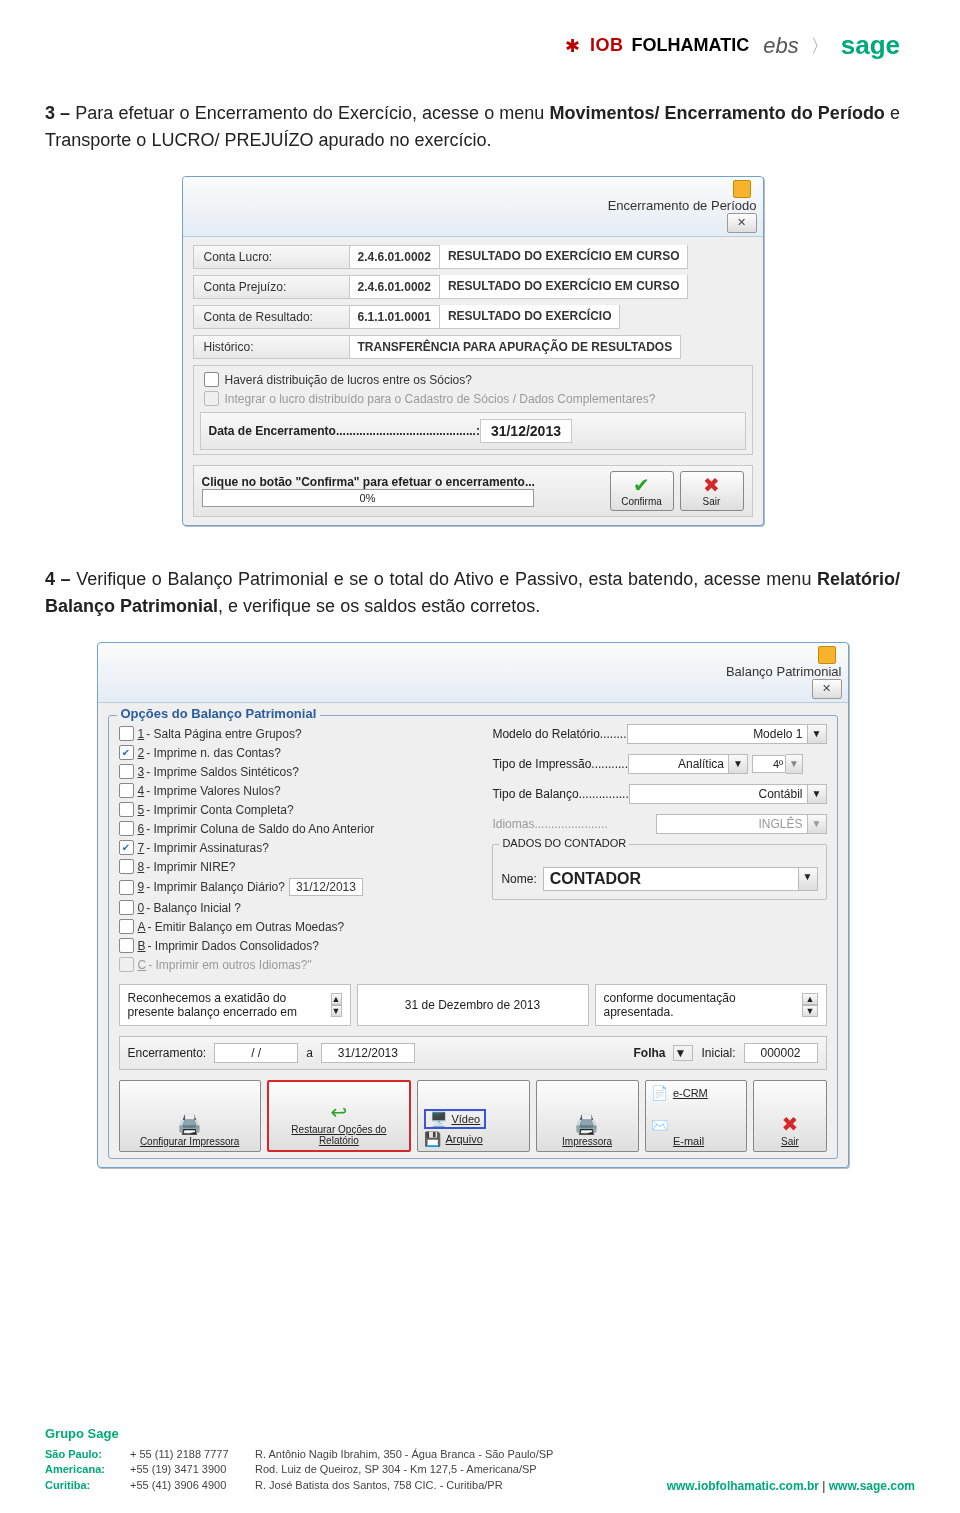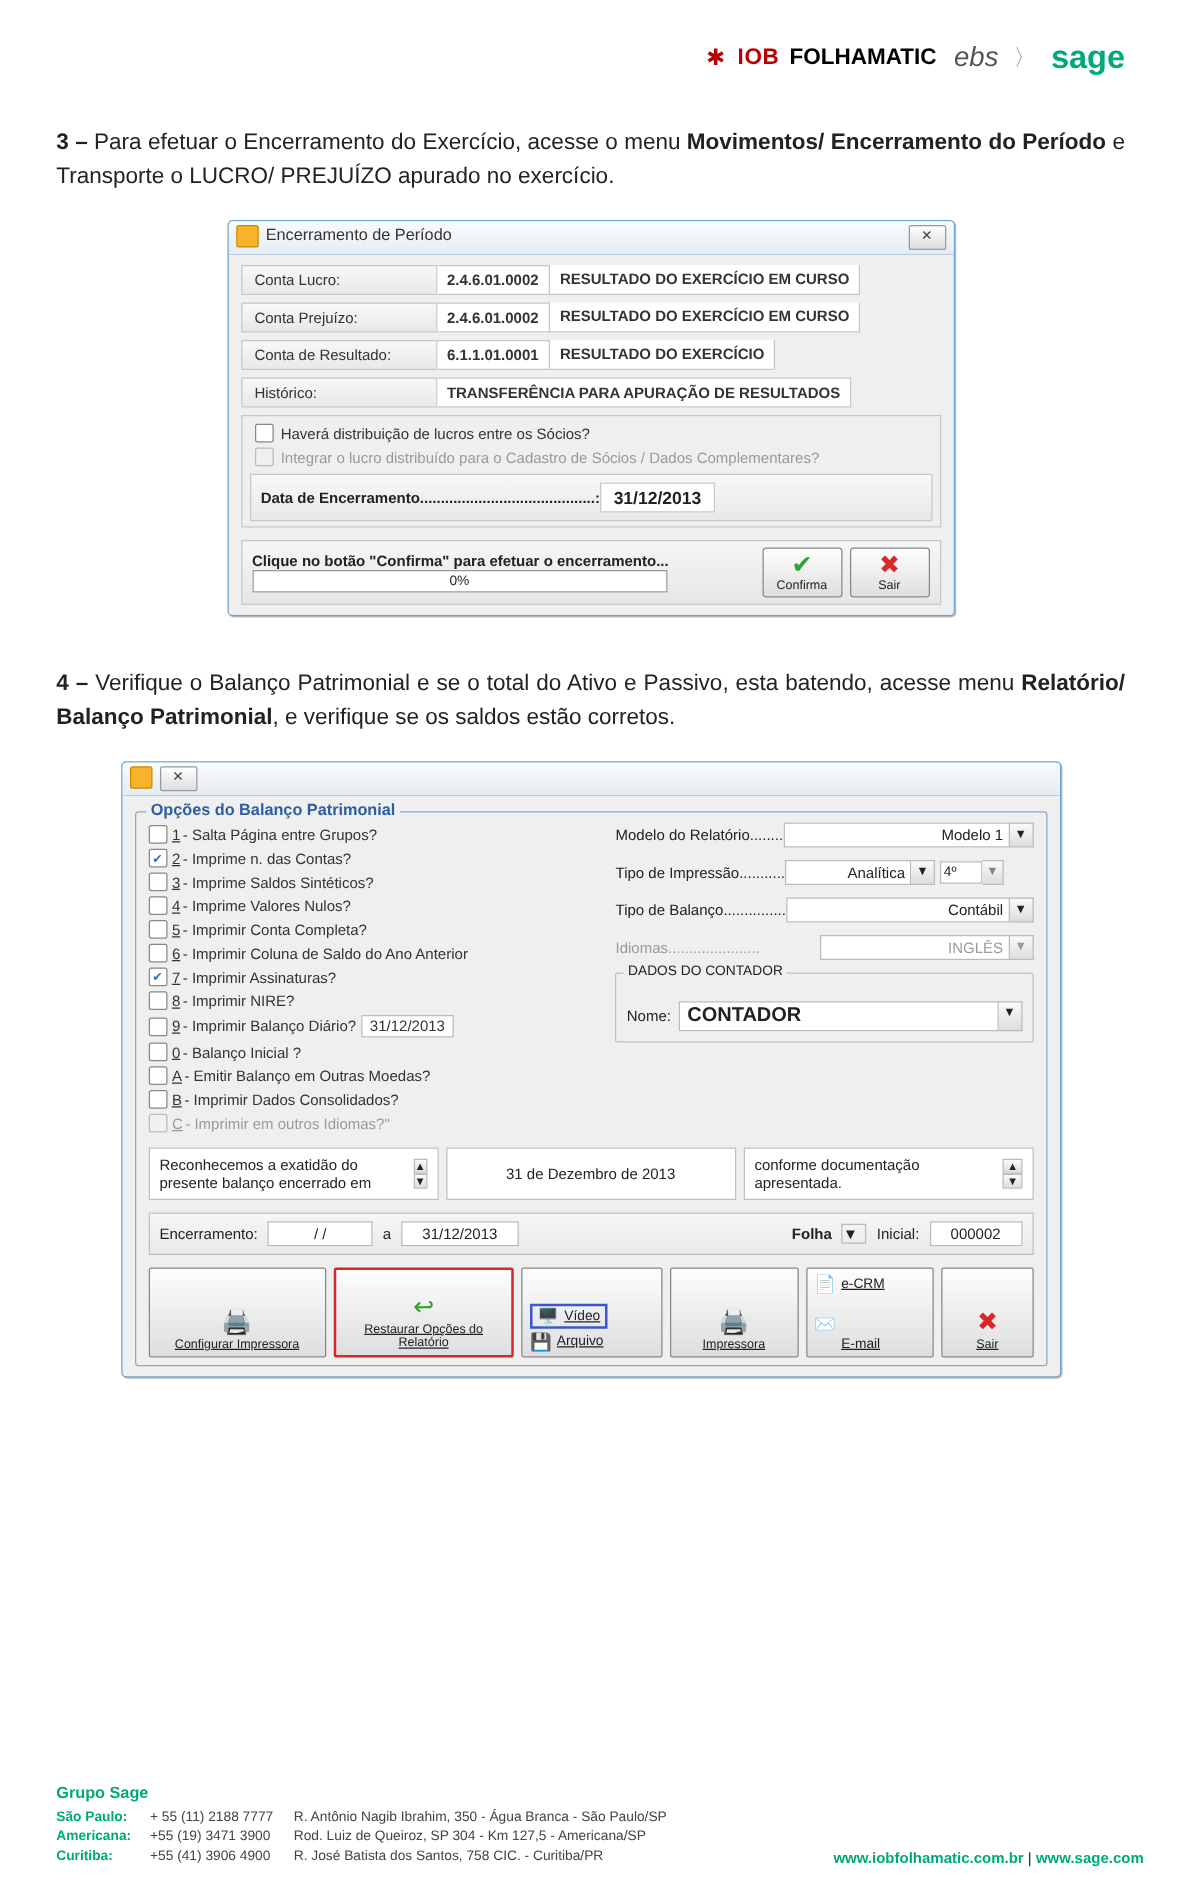--- a/index.html
+++ b/index.html
@@ -11,21 +11,21 @@
   .ebs{color:#555;font-size:22px;font-style:italic;margin-left:6px;}
   .rangle{color:#999;font-size:18px;margin:0 4px;}
   .sage{color:#00a979;font-weight:bold;font-size:26px;}
   .content{padding:100px 60px 0 45px;}
   .para{font-size:18px;line-height:1.5;margin:0 0 22px 0;text-align:justify;}
   .para strong{font-weight:bold;}
   
   .win{margin:0 auto 40px auto;border:1px solid #6da3ce;border-radius:4px;background:#efefef;box-shadow:1px 1px 0 #bbb;}
   .win1{width:580px;}
   .win2{width:750px;}
-  .titlebar{background:linear-gradient(#fbfbfb,#e4ecf4);border-bottom:1px solid #bcd;padding:3px 6px;display:flex;align-items:flex-start;border-radius:4px 4px 0 0;}
+  .titlebar{background:linear-gradient(#fbfbfb,#e4ecf4);border-bottom:1px solid #bcd;padding:3px 6px;display:flex;align-items:flex-end;border-radius:4px 4px 0 0;flex-direction:column;}
   .ticon{width:16px;height:16px;background:#f7b32b;border:1px solid #c88a00;border-radius:2px;margin-right:6px;}
   .ttxt{font-size:13px;color:#333;flex:1;}
   .xbtn{width:28px;height:18px;border:1px solid #999;border-radius:2px;background:linear-gradient(#fff,#ddd);font-size:11px;text-align:center;line-height:16px;color:#444;}
   .winbody{padding:8px 10px;}
   .row{display:flex;align-items:stretch;margin-bottom:6px;}
   .lcell{width:145px;border:1px solid #c8c8c8;background:linear-gradient(#f8f8f8,#e8e8e8);display:flex;align-items:center;padding-left:10px;font-size:12px;color:#333;}
   .rcell{flex:1;display:flex;flex-direction:row;}
   .field{border:1px solid #c8c8c8;background:#fff;font-size:12px;font-weight:bold;color:#333;padding:4px 8px;border-left:none;}
   .field + .field{border-top:none;}
   .hist .field{font-weight:bold;}
@@ -54,21 +54,21 @@
   .optrow{display:flex;align-items:center;font-size:12px;color:#333;padding:2px 0;}
   .optrow .chk{margin-right:4px;}
   .optrow .u{text-decoration:underline;margin-right:2px;}
   .optrow.dis{color:#9a9a9a;}
   .inline-in{border:1px solid #bbb;background:#fff;font-size:12px;padding:1px 6px;margin-left:4px;}
   .frow{display:flex;align-items:center;font-size:12px;margin-bottom:10px;}
   .frow .flabel{white-space:pre;}
   .combo{flex:1;display:flex;}
   .combo .cval{flex:1;border:1px solid #bbb;background:#fff;text-align:right;padding:2px 4px;}
   .combo .carrow{width:18px;border:1px solid #bbb;border-left:none;background:linear-gradient(#fafafa,#ddd);text-align:center;font-size:10px;line-height:18px;}
-  .mini{width:28px;border:1px solid #bbb;background:#fff;text-align:left;padding:2px 2px;margin-left:4px;font-size:11px;}
+  .mini{width:28px;border:1px solid #bbb;background:#fff;text-align:right;padding:2px 2px;margin-left:4px;font-size:11px;}
   .dcar{width:16px;border:1px solid #bbb;border-left:none;background:linear-gradient(#fafafa,#ddd);text-align:center;font-size:10px;line-height:18px;color:#888;}
   .grpbox{border:1px solid #c0c0c0;border-radius:2px;padding:14px 8px 8px 8px;position:relative;margin-top:4px;}
   .grpbox .gl{position:absolute;top:-8px;left:6px;background:#efefef;font-size:11px;padding:0 3px;}
   .namefield{display:flex;align-items:center;margin-top:8px;}
   .namefield .nl{font-size:12px;margin-right:6px;}
   .triple{display:flex;gap:6px;margin-top:10px;}
   .tbox{flex:1;border:1px solid #c0c0c0;background:#fff;font-size:12px;padding:6px 8px;display:flex;align-items:center;gap:6px;position:relative;}
   .tbox .scroll{width:16px;display:flex;flex-direction:column;margin-left:auto;}
   .tbox .scroll span{border:1px solid #bbb;background:linear-gradient(#fafafa,#ddd);font-size:9px;text-align:center;line-height:10px;}
   .encrow{display:flex;align-items:center;border:1px solid #c0c0c0;background:linear-gradient(#f6f6f6,#e9e9e9);padding:6px 8px;margin-top:10px;font-size:12px;gap:8px;}
@@ -82,21 +82,21 @@
   .bbtn.red .bic{color:#d62828;}
   .bbtn.restore{border:2px solid #d62828;}
   .linkpair{display:flex;flex-direction:column;gap:2px;align-items:flex-start;width:100%;}
   .linkpair div{display:flex;align-items:center;gap:4px;font-size:11px;}
   .linkpair .ic{font-size:14px;}
   .vidbox{border:2px solid #3a56d4;padding:0 4px;}
   
   .footer{display:flex;align-items:flex-end;justify-content:space-between;padding:0 45px 20px 45px;}
   .fleft{font-size:11px;color:#444;}
   .grp{color:#00a979;font-weight:bold;font-size:13px;margin-bottom:6px;}
-  .addrline{display:flex;line-height:1.4;}
+  .addrline{display:flex;gap:10px;line-height:1.4;}
   .city{color:#00a979;font-weight:bold;width:75px;}
   .phone{width:115px;}
   .fright{font-size:12px;}
   .fright .g{color:#00a979;font-weight:bold;}
 </style>
 </head>
 <body>
 
 <div class="page">
   <div class="hdr-logos">
@@ -183,20 +183,21 @@
       </div>
     </div>
 
     <p class="para">
       <strong>4 – </strong><span>Verifique o Balanço Patrimonial e se o total do Ativo e Passivo, esta batendo, acesse menu </span><strong>Relatório/ Balanço Patrimonial</strong><span>, e verifique se os saldos estão corretos.</span>
     </p>
 
     <div class="win win2">
       <div class="titlebar">
         <span class="ticon"></span>
+        <span class="ttxt">Balanço Patrimonial</span>
         <span class="xbtn">✕</span>
       </div>
       <div class="winbody">
         <div class="fieldset">
           <span class="legend">Opções do Balanço Patrimonial</span>
           <div class="twocol">
             <div class="colL">
               <div class="optrow">
                   <span class="chk"></span>
                   <span class="u">1</span>

